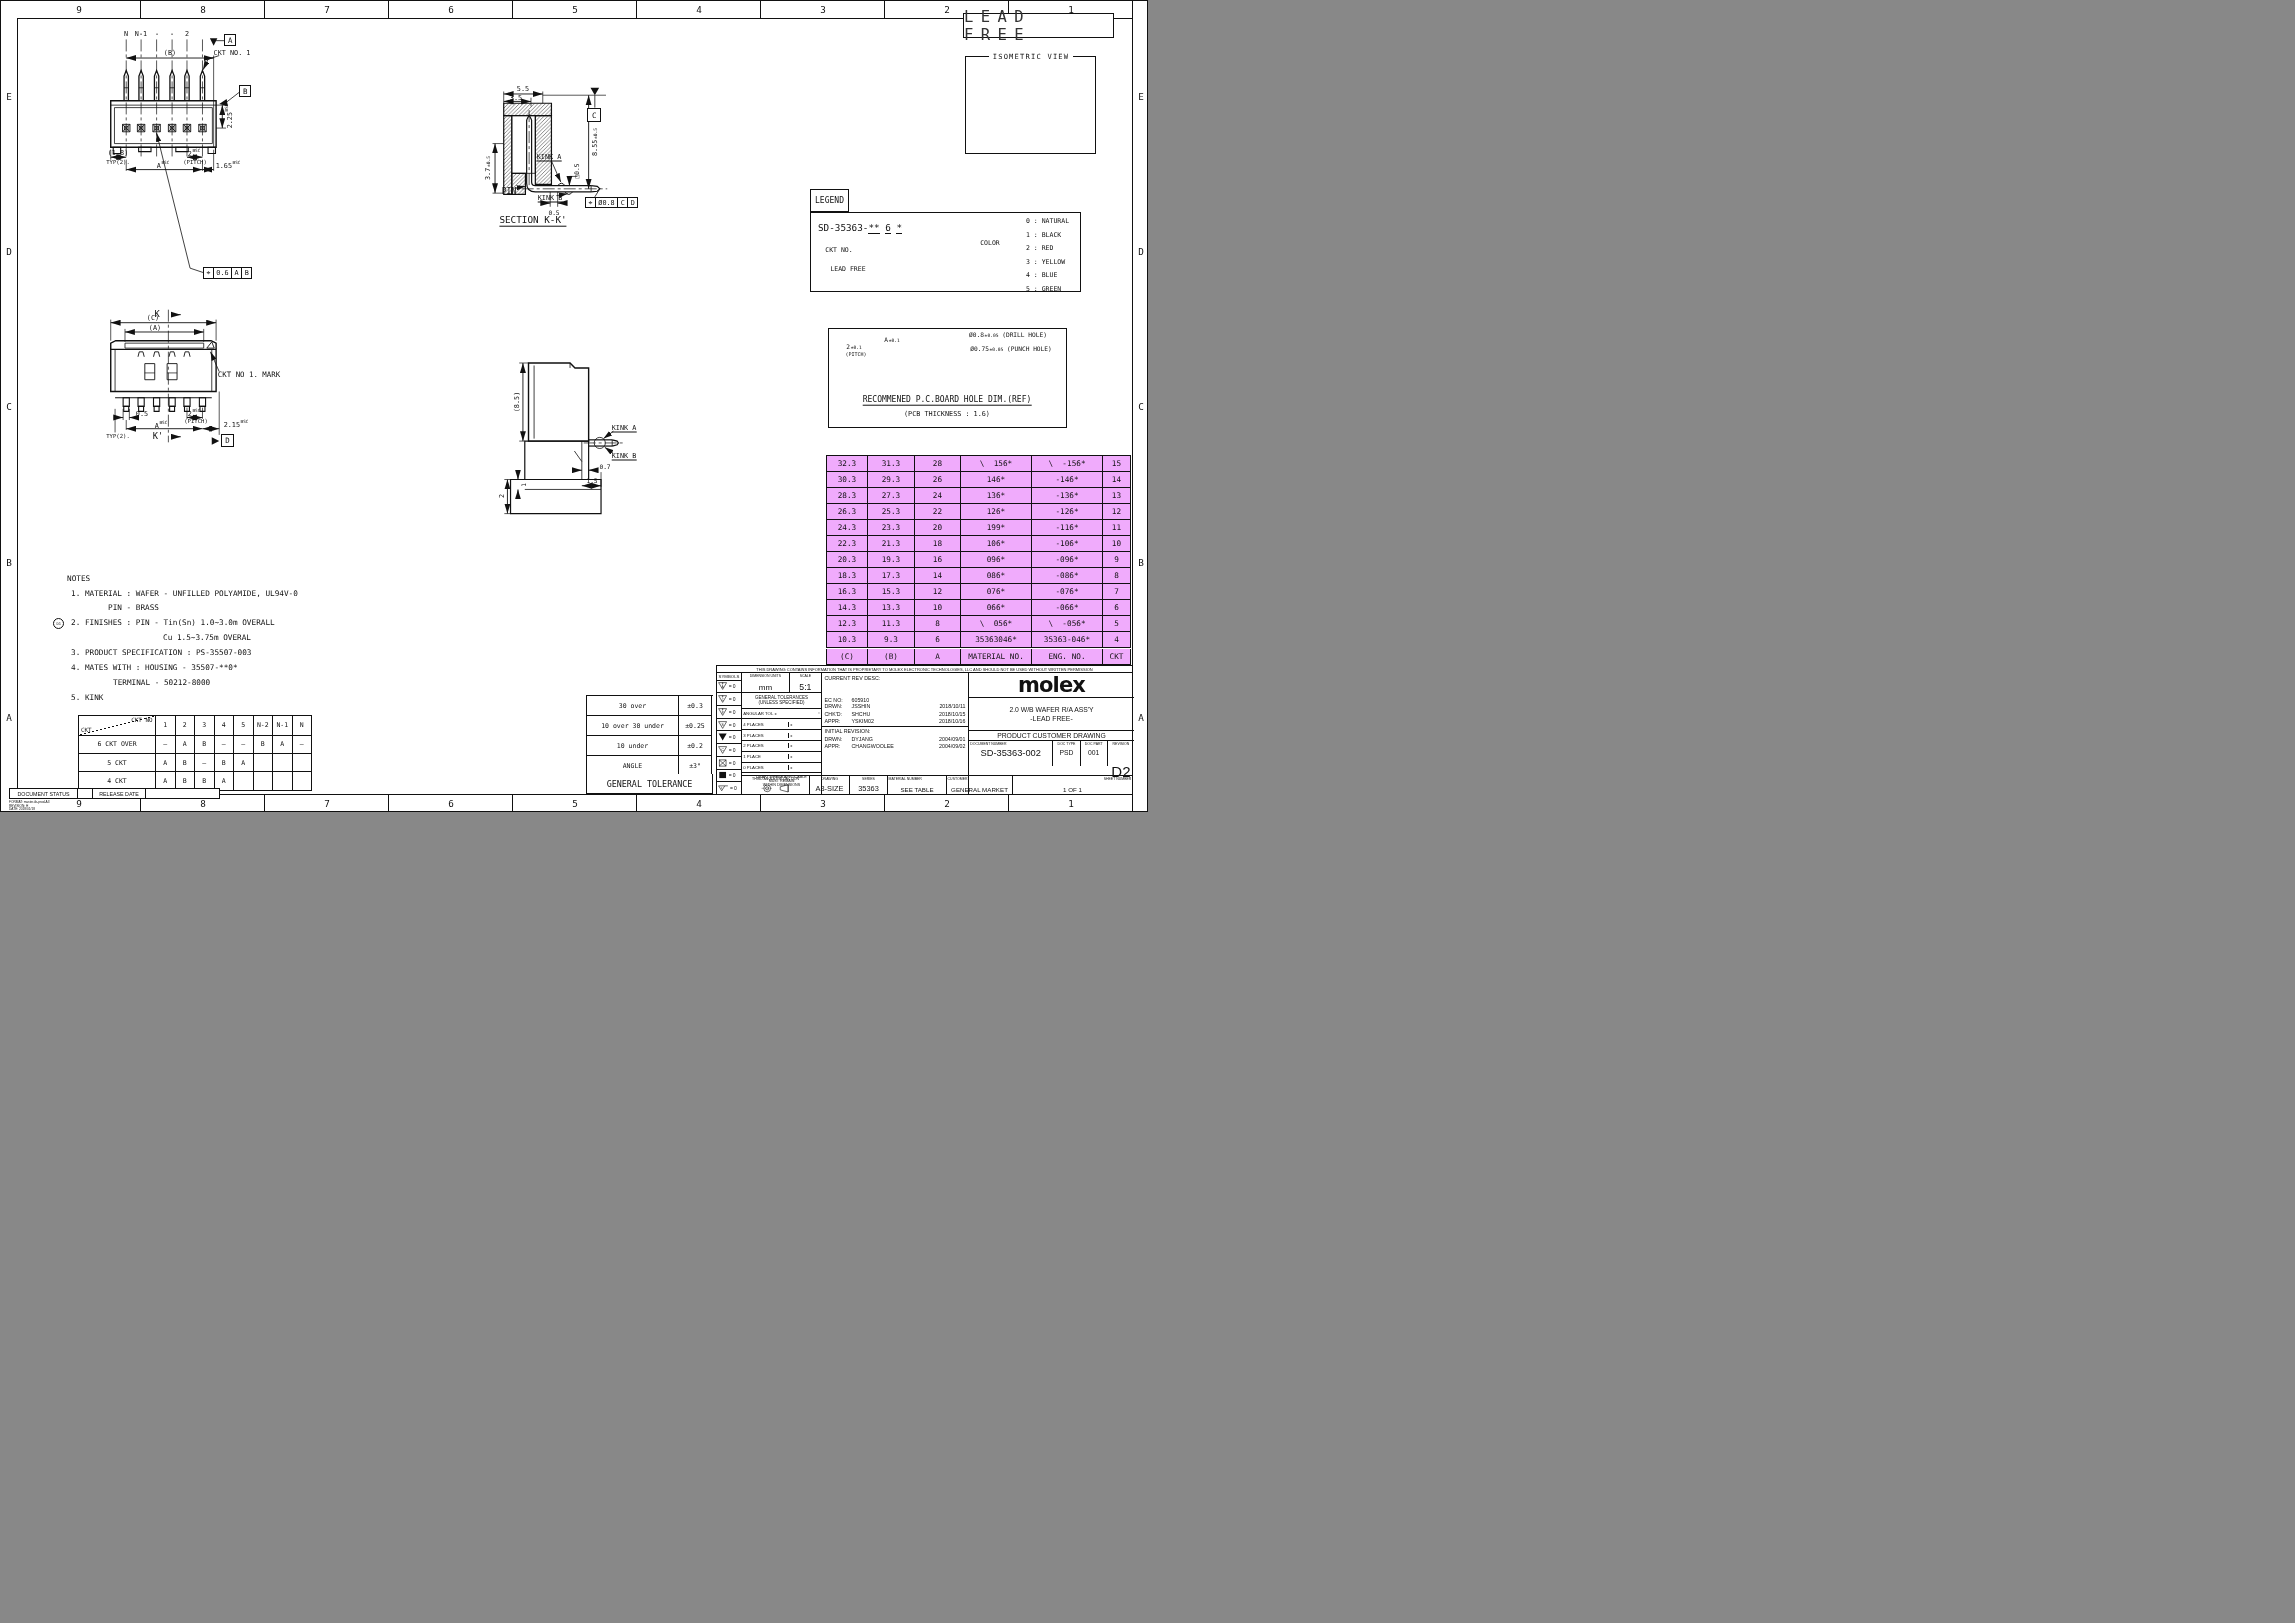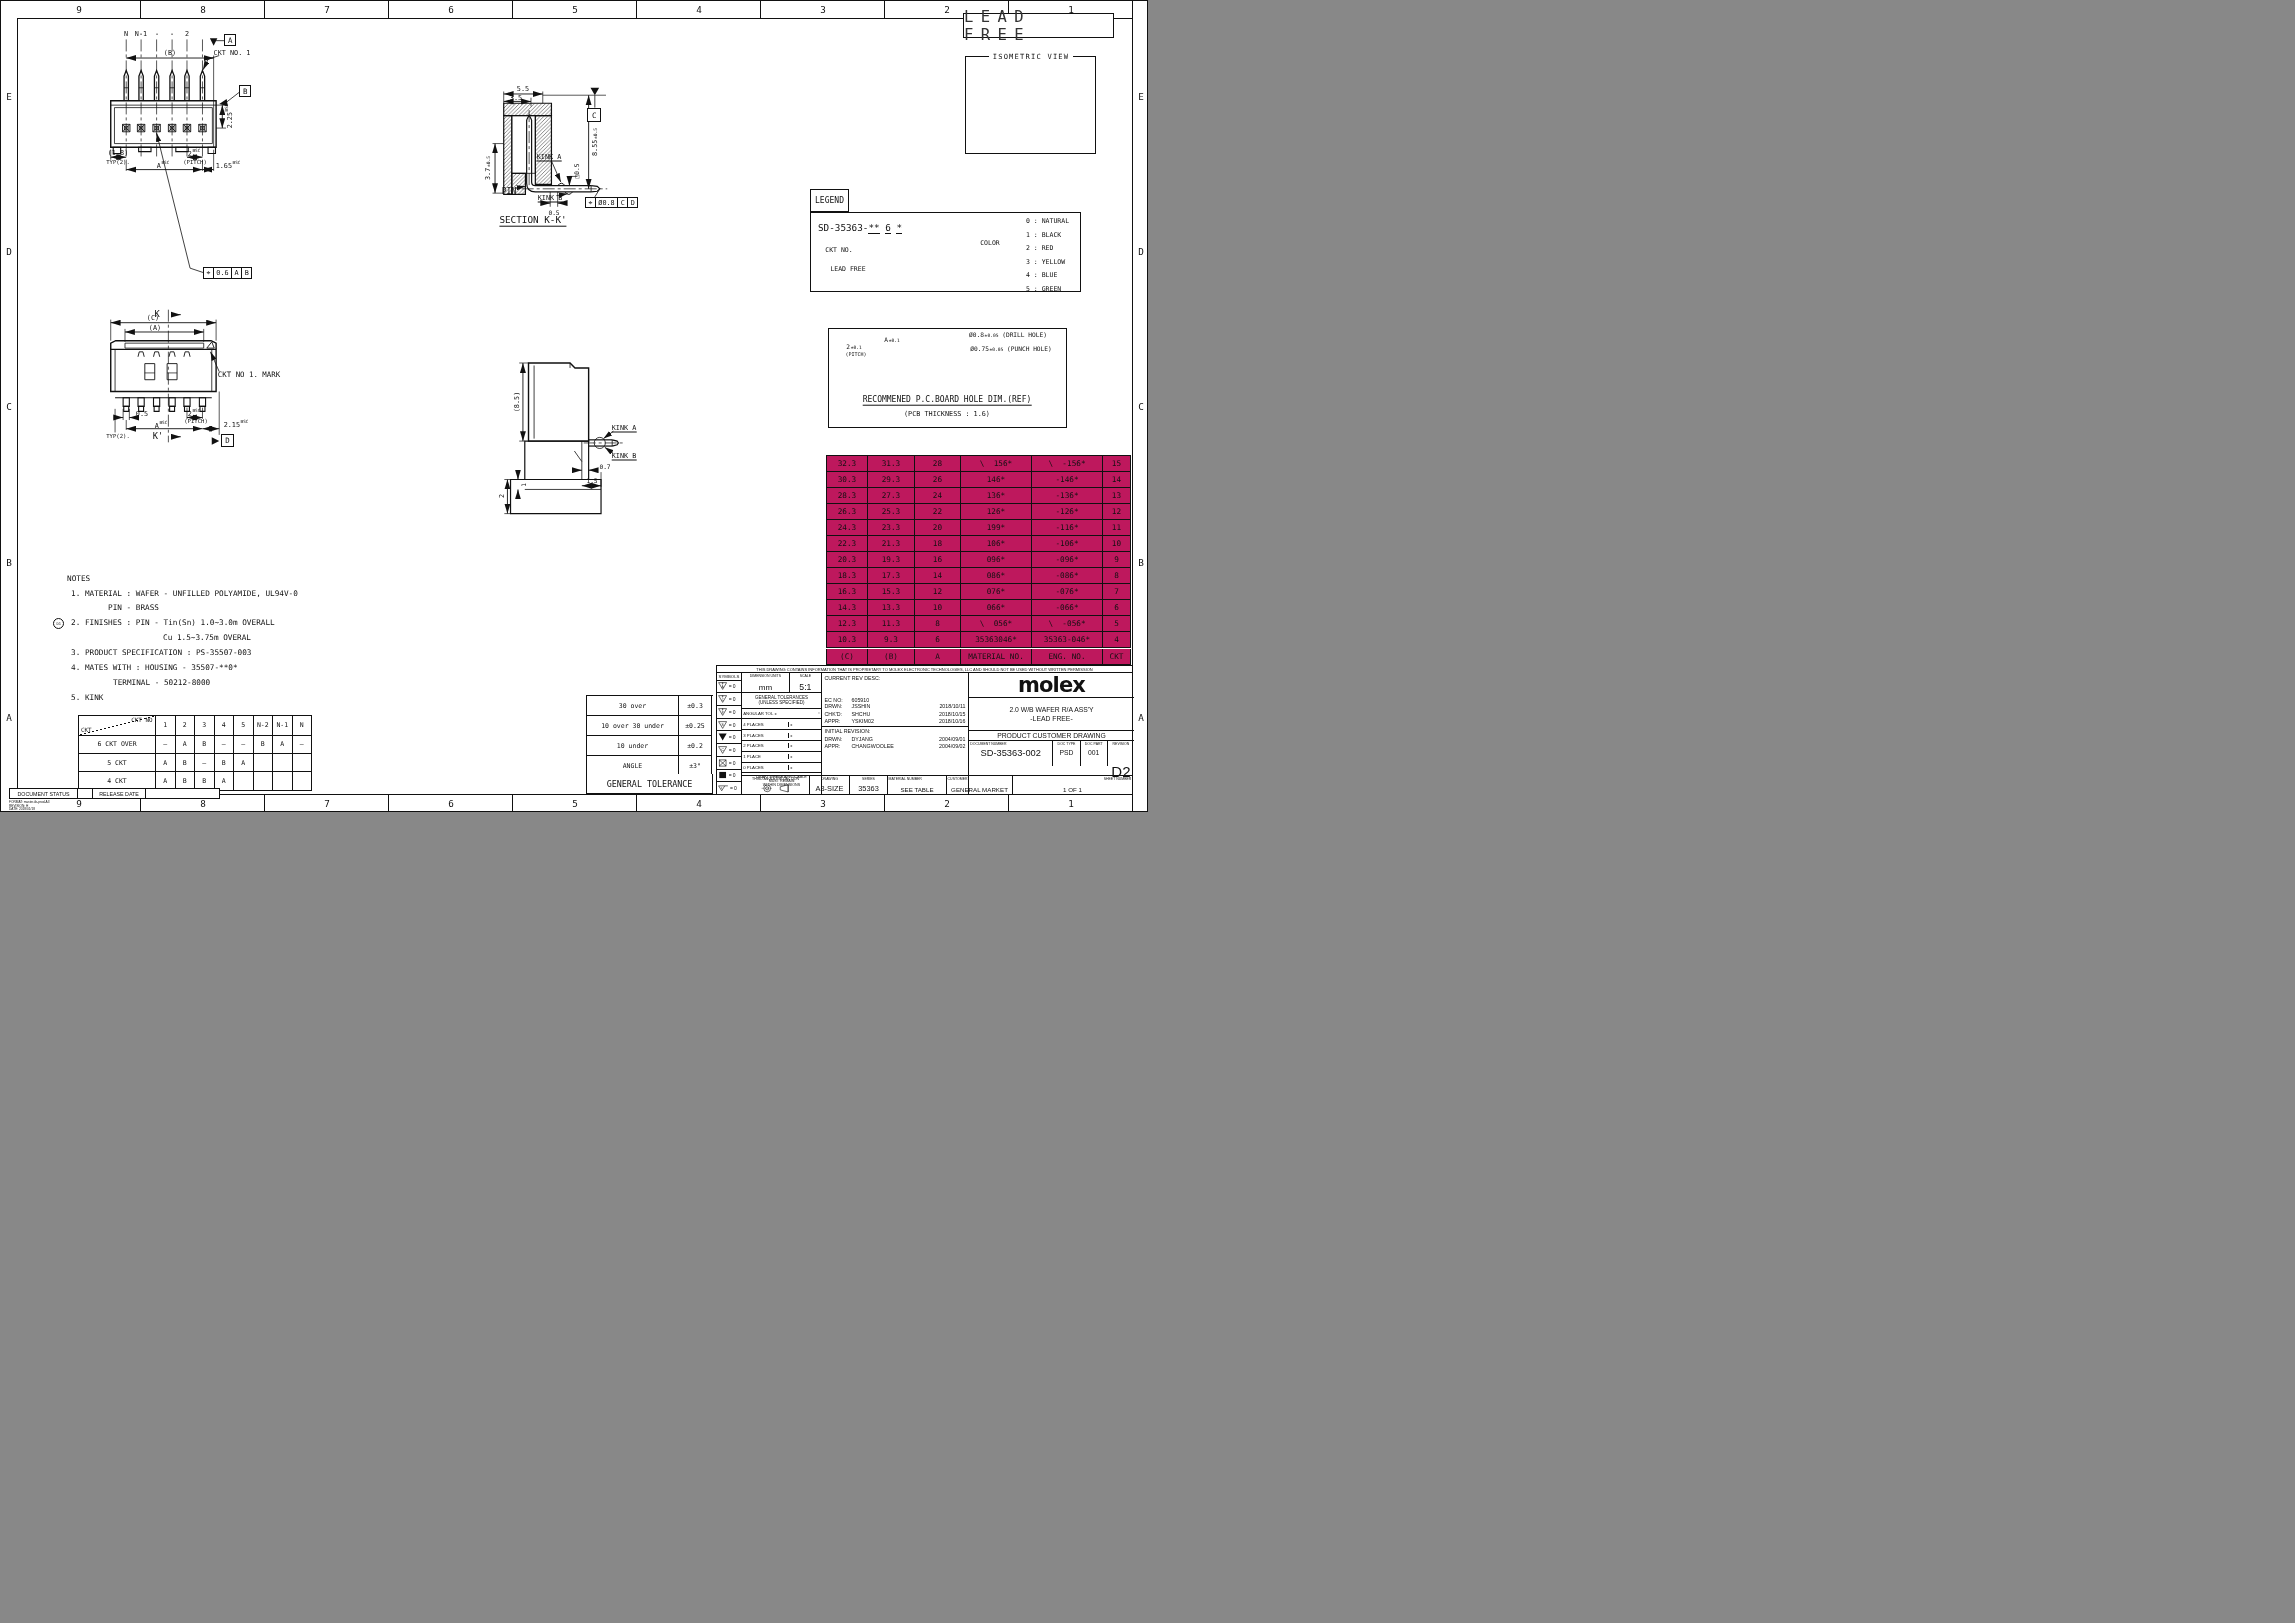--- a/index.html
+++ b/index.html
@@ -27,21 +27,21 @@
   .boxed{position:absolute;border:0.9px solid #111;background:#fff;box-sizing:border-box;}
   .leadfree{display:flex;align-items:center;justify-content:center;font-size:15.5px;letter-spacing:7.4px;color:#333;}
   .isotitle{position:absolute;transform:translate(-50%,-50%);background:#fff;padding:0 3.7px;font-size:7.1px;letter-spacing:1.2px;}
   .underl{border-bottom:0.8px solid #111;padding-bottom:0.6px;text-align:center;}
   
   .legend-part{position:absolute;font-size:9.3px;white-space:nowrap;}
   .legend-part .ul{border-bottom:0.7px solid #111;}
   .legend-colors{position:absolute;display:flex;flex-direction:column;}
   .legend-colors div{height:13.6px;line-height:13.6px;font-size:6.5px;white-space:nowrap;}
   
-  .size-table,.size-head{position:absolute;left:825px;width:305px;display:grid;grid-template-columns:41px 47px 46px 71px 71px 28px;background:#be185d;border-left:0.7px solid #111;box-sizing:border-box;}
+  .size-table,.size-head{position:absolute;left:825px;width:305px;display:grid;grid-template-columns:41px 47px 46px 71px 71px 28px;background:#f0abfc;border-left:0.7px solid #111;box-sizing:border-box;}
   .size-table{top:454px;grid-auto-rows:16px;border-top:0.7px solid #111;}
   .size-head{top:648px;grid-auto-rows:16px;}
   .size-table div,.size-head div{border-right:0.7px solid #111;border-bottom:0.7px solid #111;display:flex;align-items:center;justify-content:center;font-size:7.7px;white-space:pre;}
   
   .kink{position:absolute;left:77px;top:714px;display:grid;grid-template-columns:77px repeat(8,19.5px);border-left:0.7px solid #111;border-top:0.7px solid #111;background:#fff;}
   .kink div{border-right:0.7px solid #111;border-bottom:0.7px solid #111;display:flex;align-items:center;justify-content:center;font-size:6.5px;height:17.4px;}
   .kink .hd{height:18.6px;}
   .kink .corner{position:relative;background:linear-gradient(to bottom right,transparent 49.3%,#111 49.3%,#111 50.7%,transparent 50.7%);}
   .kink .corner i{position:absolute;font-style:normal;font-size:5.9px;}
   

